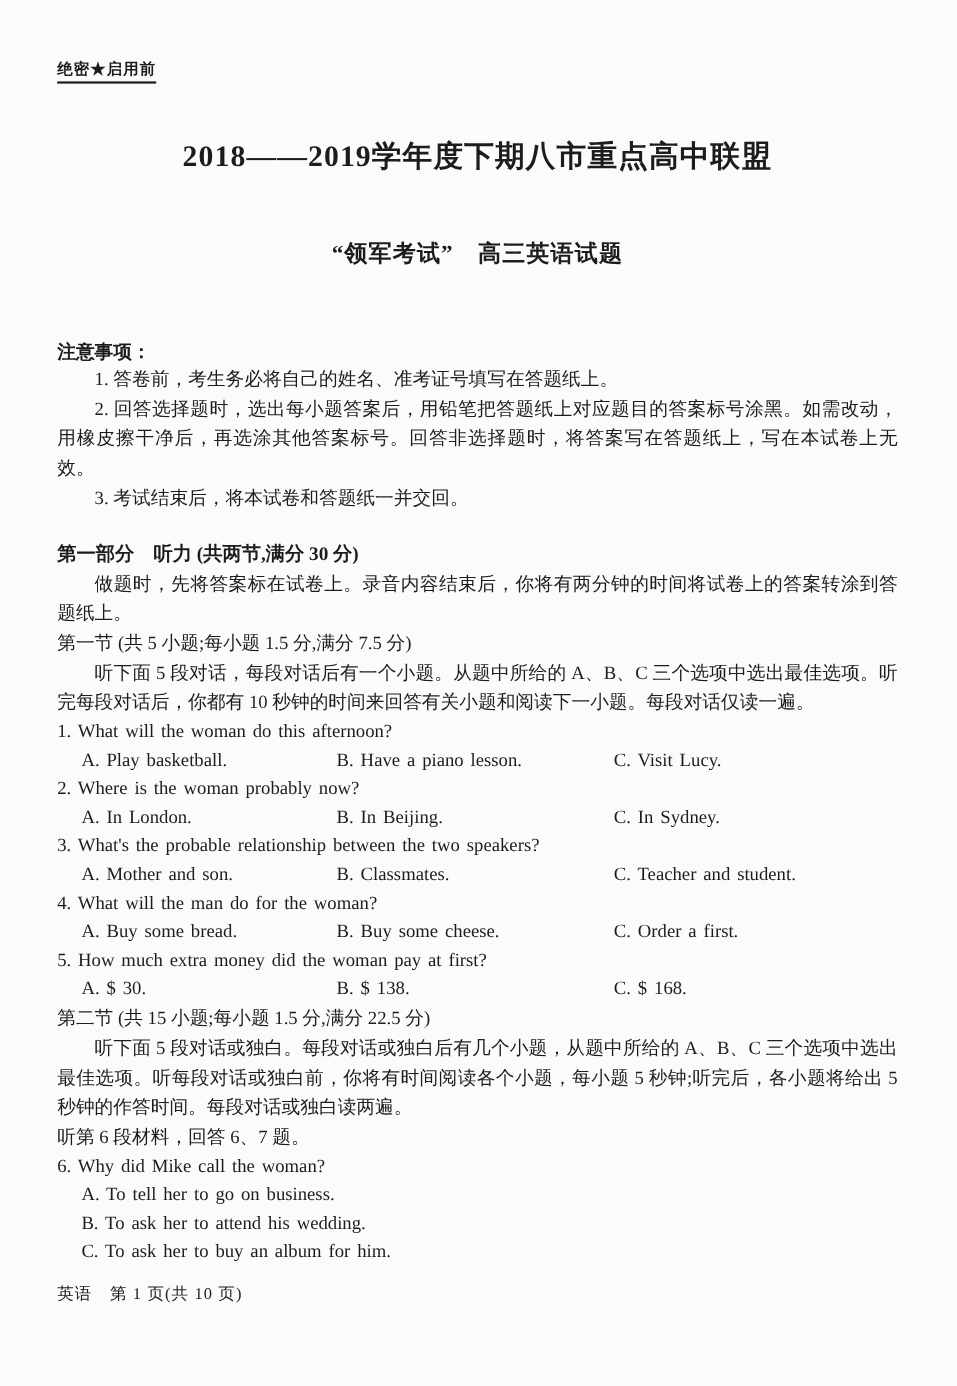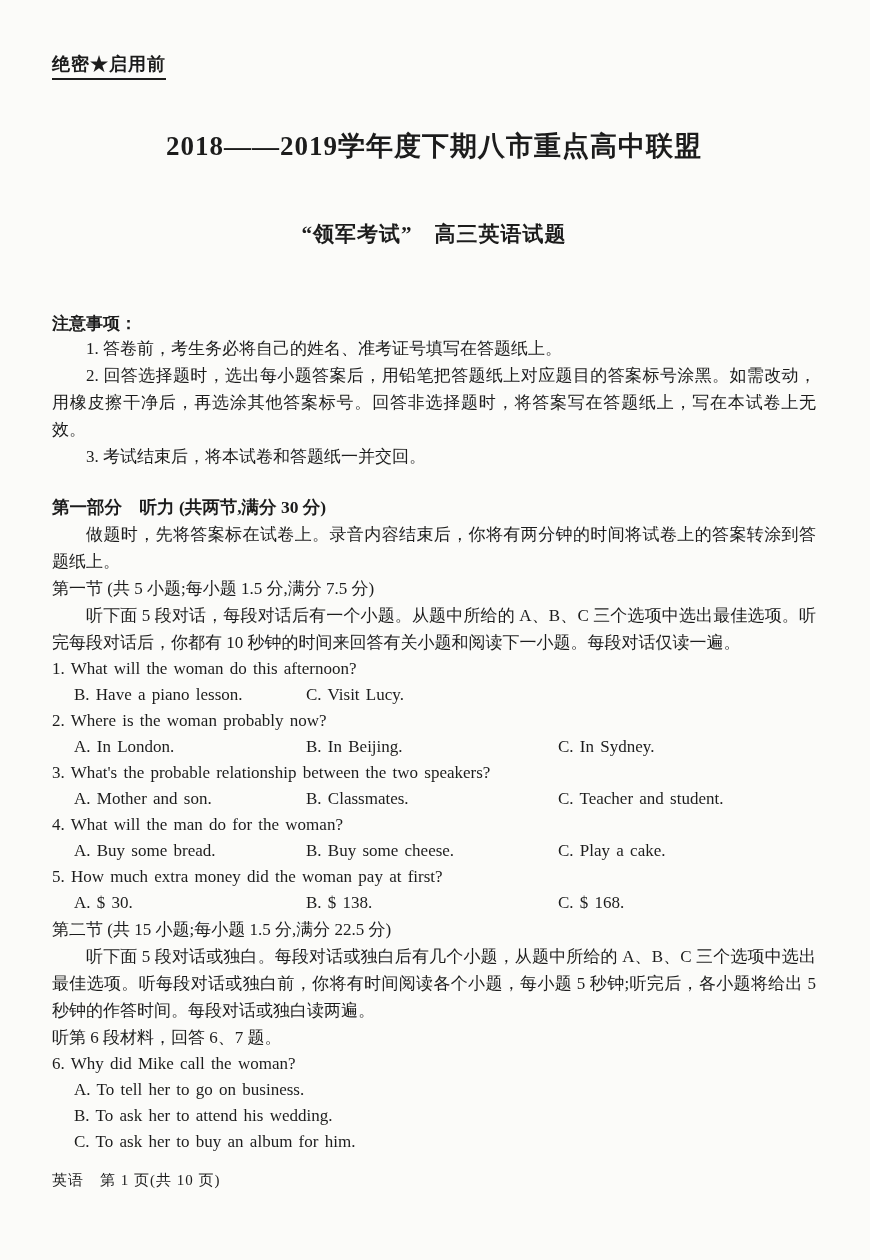--- a/index.html
+++ b/index.html
@@ -14,21 +14,21 @@
     margin: 0 auto;
     background: #fbfbf9;
     color: #1c1c1c;
     font-family: "Liberation Serif", "DejaVu Serif", serif;
     font-size: 17px;
     box-sizing: border-box;
     padding: 52px 54px 40px 52px;
   }
   .classification {
     display: inline-block;
-    font-size: 18px;
+    font-size: 14px;
     font-weight: bold;
     border-bottom: 2px solid #1c1c1c;
     padding-bottom: 2px;
     letter-spacing: 1px;
   }
   .title {
     margin: 48px 0 0 0;
     text-align: center;
     font-size: 27px;
     font-weight: bold;
@@ -108,20 +108,21 @@
 
   <div class="part-heading">第一部分　听力 (共两节,满分 30 分)</div>
   <p class="cn">做题时，先将答案标在试卷上。录音内容结束后，你将有两分钟的时间将试卷上的答案转涂到答题纸上。</p>
 
   <div class="section-heading">第一节 (共 5 小题;每小题 1.5 分,满分 7.5 分)</div>
   <p class="cn">听下面 5 段对话，每段对话后有一个小题。从题中所给的 A、B、C 三个选项中选出最佳选项。听完每段对话后，你都有 10 秒钟的时间来回答有关小题和阅读下一小题。每段对话仅读一遍。</p>
 
   <div class="question">
     <div class="q-text">1. What will the woman do this afternoon?</div>
     <div class="options-row">
+      <span class="opt">A. Play basketball.</span>
       <span class="opt">B. Have a piano lesson.</span>
       <span class="opt">C. Visit Lucy.</span>
     </div>
   </div>
 
   <div class="question">
     <div class="q-text">2. Where is the woman probably now?</div>
     <div class="options-row">
       <span class="opt">A. In London.</span>
       <span class="opt">B. In Beijing.</span>
@@ -136,21 +137,21 @@
       <span class="opt">B. Classmates.</span>
       <span class="opt">C. Teacher and student.</span>
     </div>
   </div>
 
   <div class="question">
     <div class="q-text">4. What will the man do for the woman?</div>
     <div class="options-row">
       <span class="opt">A. Buy some bread.</span>
       <span class="opt">B. Buy some cheese.</span>
-      <span class="opt">C. Play a cake.</span>
+      <span class="opt">C. Order a first.</span>
     </div>
   </div>
 
   <div class="question">
     <div class="q-text">5. How much extra money did the woman pay at first?</div>
     <div class="options-row">
       <span class="opt">A. $ 30.</span>
       <span class="opt">B. $ 138.</span>
       <span class="opt">C. $ 168.</span>
     </div>

